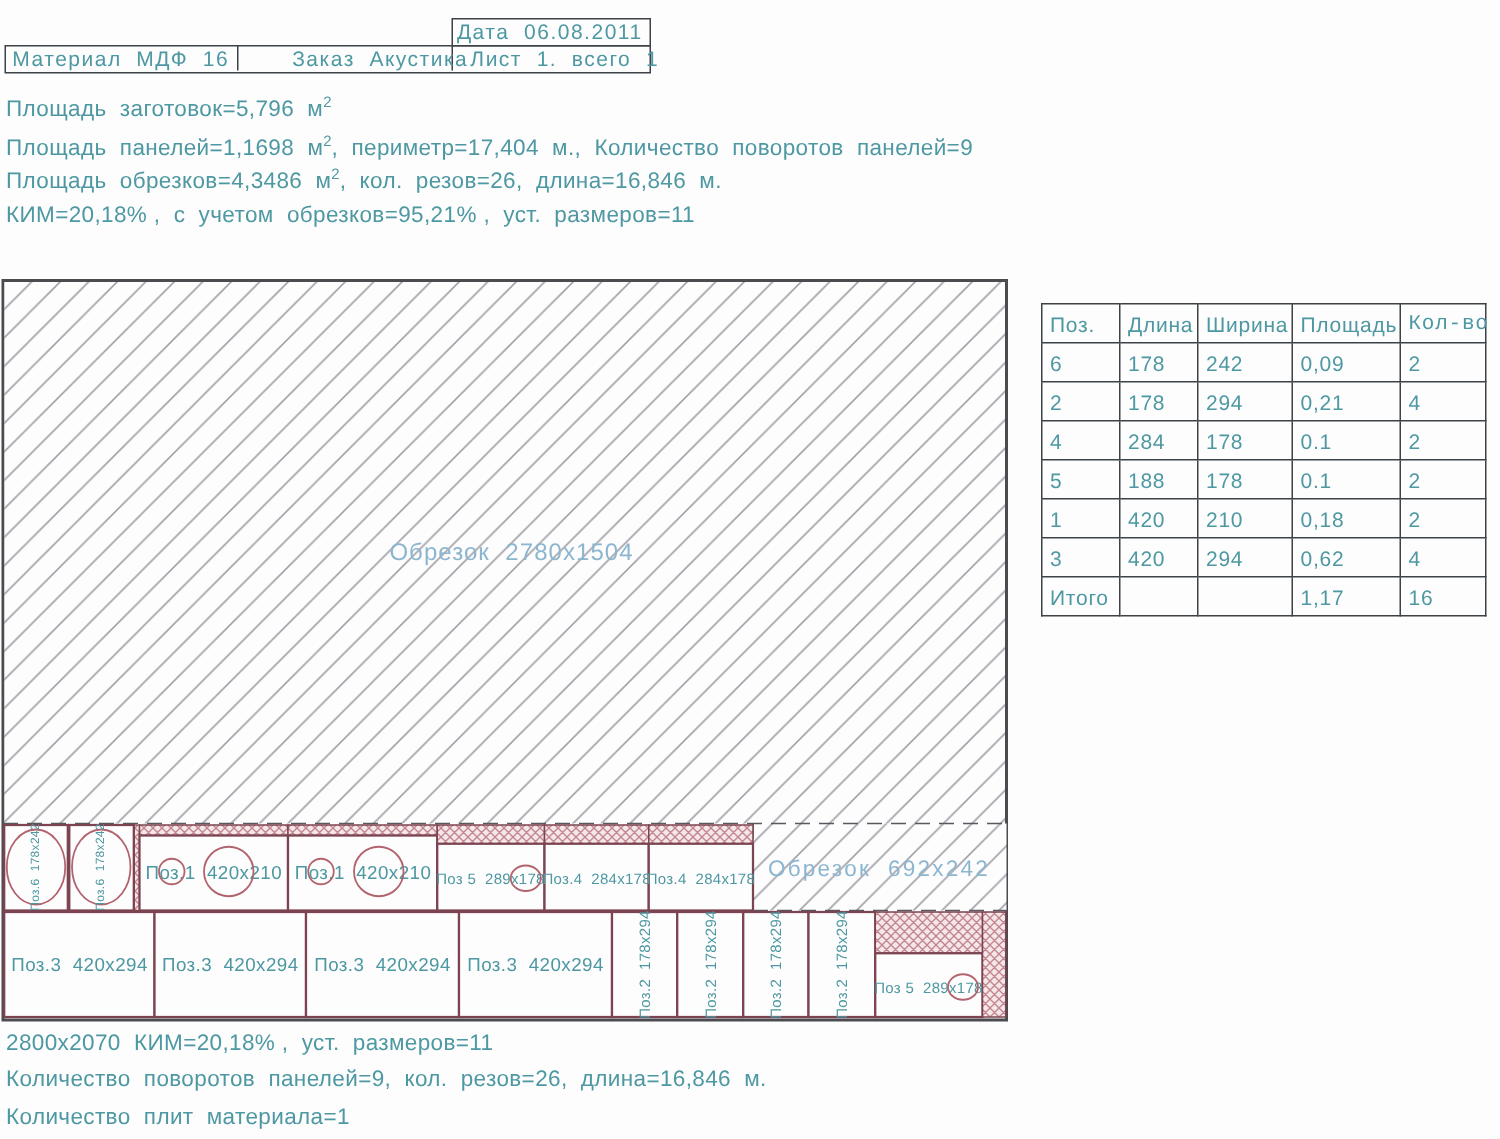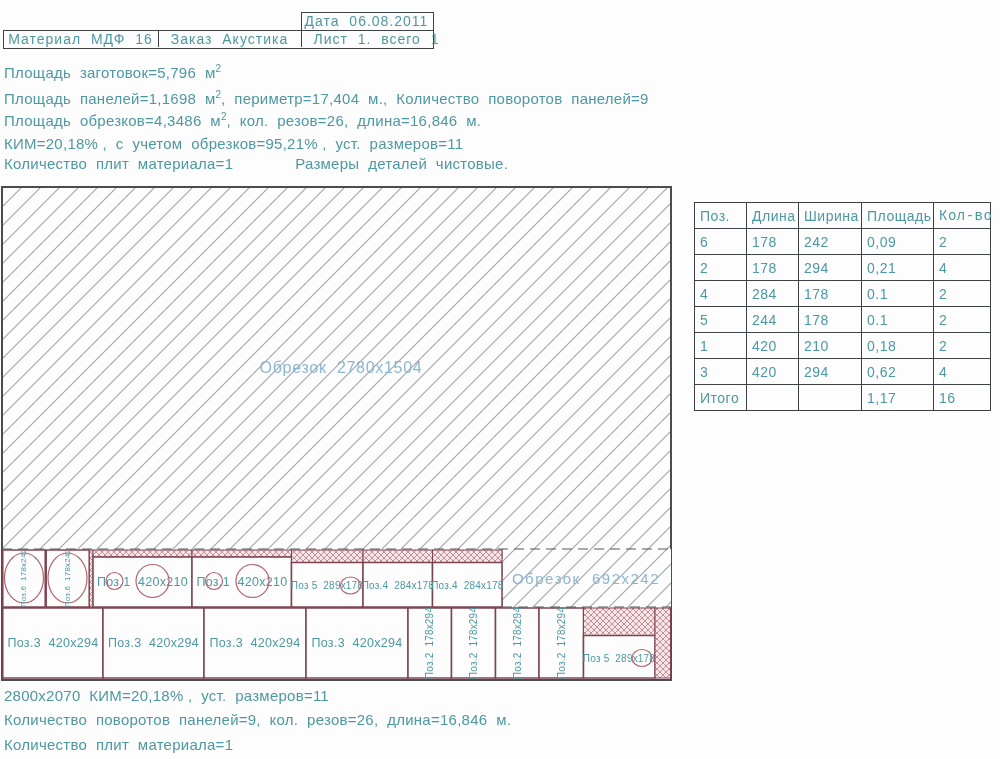--- a/index.html
+++ b/index.html
@@ -20,33 +20,32 @@
 <div class="cell" style="left:301px;top:12px;width:131px;height:17px;">Дата&nbsp; 06.08.2011</div>
 
 <div class="abs" style="left:3px;top:30px;width:429px;height:17px;border:1.6px solid #3c4246;"></div>
 
 <div class="abs" style="left:158px;top:30px;width:0px;height:17px;border-left:1.6px solid #3c4246;"></div>
 
 <div class="abs" style="left:301px;top:30px;width:0px;height:17px;border-left:1.6px solid #3c4246;"></div>
 
 <div class="cell" style="left:3px;top:30px;width:155px;height:17px;">Материал&nbsp; МДФ&nbsp; 16</div>
 
-<div class="cell" style="left:158px;top:30px;width:143px;height:17px;">Заказ&nbsp; Акустика</div>
+<div class="cell" style="left:158px;top:30px;width:143px;height:17px;padding-left:24px;">Заказ&nbsp; Акустика</div>
 
 <div class="cell" style="left:301px;top:30px;width:151px;height:17px;">Лист&nbsp; 1.&nbsp; всего&nbsp; 1</div>
 
 <div class="abs t" style="left:4px;top:63px;">Площадь&nbsp; заготовок=5,796&nbsp; м<sup>2</sup></div>
 
 <div class="abs t" style="left:4px;top:89px;">Площадь&nbsp; панелей=1,1698&nbsp; м<sup>2</sup>,&nbsp; периметр=17,404&nbsp; м.,&nbsp; Количество&nbsp; поворотов&nbsp; панелей=9</div>
 
 <div class="abs t" style="left:4px;top:111px;">Площадь&nbsp; обрезков=4,3486&nbsp; м<sup>2</sup>,&nbsp; кол.&nbsp; резов=26,&nbsp; длина=16,846&nbsp; м.</div>
 
 <div class="abs t" style="left:4px;top:135px;">КИМ=20,18%&nbsp;,&nbsp; с&nbsp; учетом&nbsp; обрезков=95,21%&nbsp;,&nbsp; уст.&nbsp; размеров=11</div>
 
-<div class="abs t" style="left:4px;top:155px;">Количество&nbsp; плит&nbsp; материала=1<span style="display:inline-block;width:62px;"></span>Размеры&nbsp; деталей&nbsp; чистовые.</div>
 
 <svg class="abs" style="left:0;top:0;" width="1000" height="759">
   <defs>
     <pattern id="hg" width="19" height="19" patternUnits="userSpaceOnUse">
       <rect width="19" height="19" fill="#fdfdfd"></rect>
       <path d="M-2,2 L2,-2 M0,19 L19,0 M17,21 L21,17" stroke="#a2a2aa" stroke-width="1.1" fill="none"></path>
     </pattern>
     <pattern id="hr" width="6" height="6" patternUnits="userSpaceOnUse">
       <rect width="6" height="6" fill="#f5e7e9"></rect>
       <path d="M0,6 L6,0 M-1,1 L1,-1 M5,7 L7,5 M0,0 L6,6 M5,-1 L7,1 M-1,5 L1,7" stroke="#c2858d" stroke-width="0.9" fill="none"></path>
@@ -200,21 +199,21 @@
   <tr style="height:26px;">
           <td>4</td>
           <td>284</td>
           <td>178</td>
           <td>0.1</td>
           <td>2</td>
         </tr>
 
   <tr style="height:26px;">
           <td>5</td>
-          <td>244</td>
+          <td>188</td>
           <td>178</td>
           <td>0.1</td>
           <td>2</td>
         </tr>
 
   <tr style="height:26px;">
           <td>1</td>
           <td>420</td>
           <td>210</td>
           <td>0,18</td>

